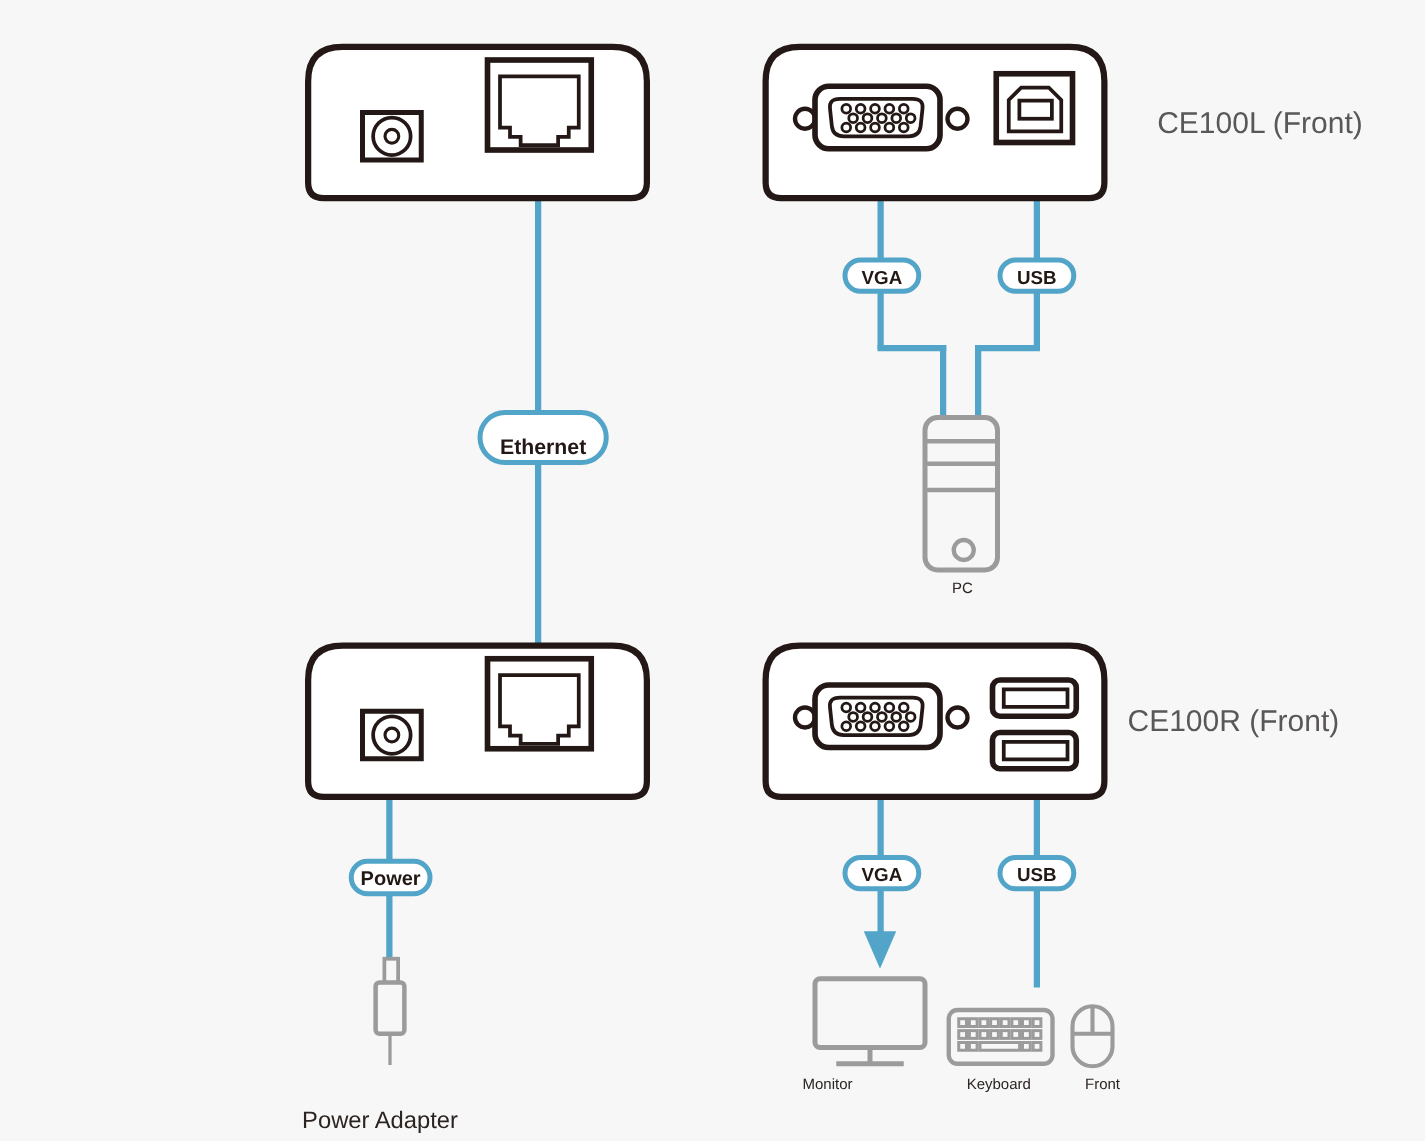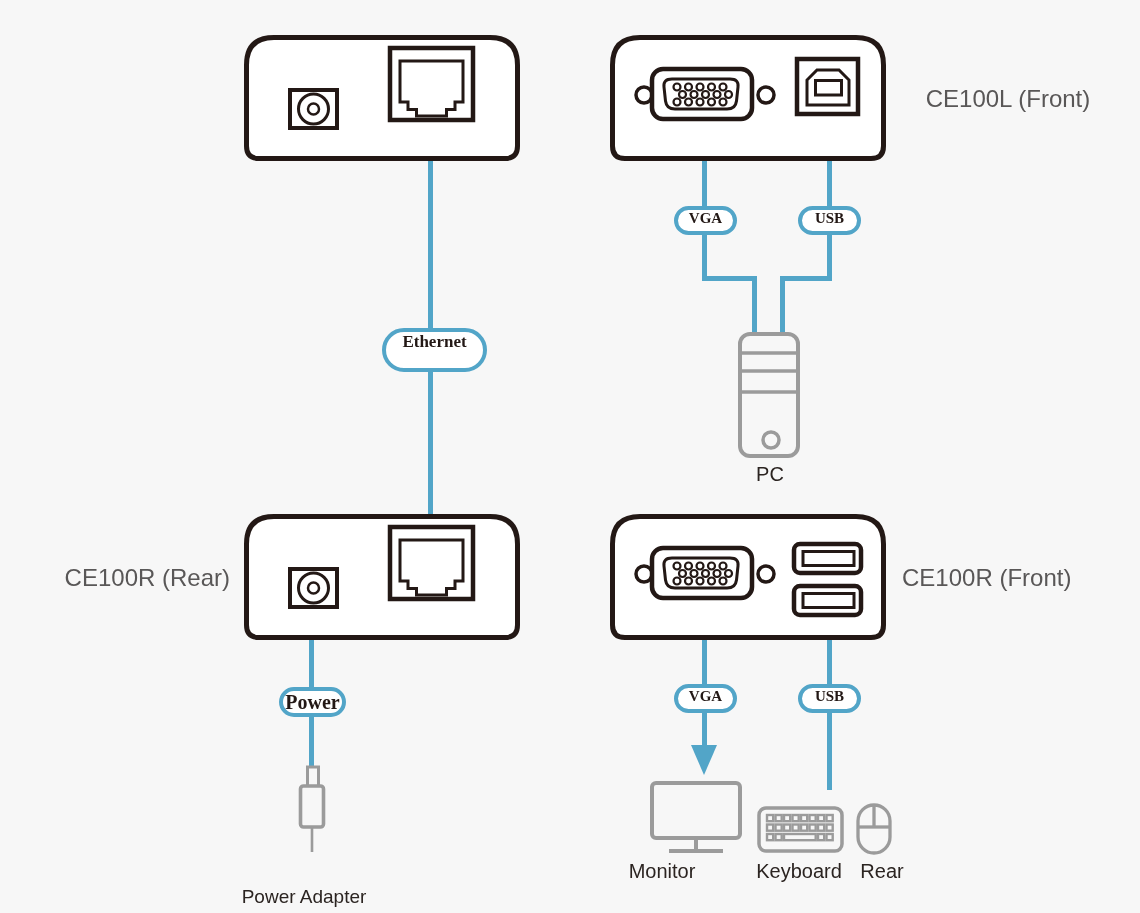--- a/index.html
+++ b/index.html
@@ -9,24 +9,24 @@
   }
   .device{position:absolute;overflow:visible;}
   .cable{position:absolute;background:#52a5c8;}
   .arrow-up{position:absolute;width:0;height:0;
     border-left:13px solid transparent;border-right:13px solid transparent;
     border-bottom:30px solid #52a5c8;}
   .arrow-down{position:absolute;width:0;height:0;
     border-left:13px solid transparent;border-right:13px solid transparent;
     border-top:30px solid #52a5c8;}
   .pill{position:absolute;background:#ffffff;border:4px solid #52a5c8;
-    border-radius:999px;box-sizing:border-box;display:flex;align-items:flex-start;
-    justify-content:center;font-weight:bold;color:#231815;font-family:Liberation Serif, serif;}
+    border-radius:999px;box-sizing:border-box;display:flex;align-items:flex-end;
+    justify-content:center;font-weight:bold;color:#231815;}
   .devlabel{position:absolute;color:#595757;font-size:24px;white-space:nowrap;}
-  .caption{position:absolute;color:#2b2421;font-size:20px;text-align:center;white-space:nowrap;}
+  .caption{position:absolute;color:#2b2421;font-size:12px;text-align:center;white-space:nowrap;}
   .periph{position:absolute;overflow:visible;}
 </style>
 </head>
 <body>
 
 <div class="stage">
 
   <div class="cable" style="left:428px;top:122px;width:5px;height:405px;"></div>
   <div class="cable" style="left:309px;top:605px;width:5px;height:165px;"></div>
 
@@ -137,32 +137,31 @@
 
   <div class="pill" style="left:382px;top:328px;width:105px;height:44px;font-size:17px;">
       <span>Ethernet</span>
     </div>
   <div class="pill" style="left:674px;top:206px;width:63px;height:29px;font-size:15px;">
       <span>VGA</span>
     </div>
   <div class="pill" style="left:798px;top:206px;width:63px;height:29px;font-size:15px;">
       <span>USB</span>
     </div>
-  <div class="pill" style="left:279px;top:687px;width:67px;height:30px;font-size:20px;">
+  <div class="pill" style="left:279px;top:687px;width:67px;height:30px;font-size:16px;">
       <span>Power</span>
     </div>
   <div class="pill" style="left:674px;top:684px;width:63px;height:29px;font-size:15px;">
       <span>VGA</span>
     </div>
   <div class="pill" style="left:798px;top:684px;width:63px;height:29px;font-size:15px;">
       <span>USB</span>
     </div>
 
   <div class="devlabel" style="left:902px;top:85px;width:212px;text-align:center;">CE100L (Front)</div>
-  <div class="devlabel" style="left:18px;top:564px;width:212px;text-align:right;">CE100R (Rear)</div>
   <div class="devlabel" style="left:902px;top:564px;width:212px;text-align:left;">CE100R (Front)</div>
 
   <svg class="periph" style="left:738px;top:332px;" width="62" height="126" viewBox="0 0 62 126">
     <rect x="2" y="2" width="58" height="122" rx="10" fill="none" stroke="#9b9b9b" stroke-width="4"></rect>
     <line x1="2" y1="21" x2="60" y2="21" stroke="#9b9b9b" stroke-width="3.5"></line>
     <line x1="2" y1="39" x2="60" y2="39" stroke="#9b9b9b" stroke-width="3.5"></line>
     <line x1="2" y1="60" x2="60" y2="60" stroke="#9b9b9b" stroke-width="3.5"></line>
     <circle cx="33" cy="108" r="8" fill="none" stroke="#9b9b9b" stroke-width="3.5"></circle>
   </svg>
 
@@ -208,15 +207,15 @@
   <svg class="periph" style="left:297px;top:765px;" width="32" height="92" viewBox="0 0 32 92">
     <rect x="10.5" y="2" width="11" height="20" fill="#f7f7f7" stroke="#9b9b9b" stroke-width="3"></rect>
     <rect x="3.5" y="21" width="23" height="41" rx="3" fill="#f7f7f7" stroke="#9b9b9b" stroke-width="3.6"></rect>
     <line x1="15" y1="62" x2="15" y2="87" stroke="#9b9b9b" stroke-width="2.6"></line>
   </svg>
 
   <div class="caption" style="left:740px;top:463px;width:60px;">PC</div>
   <div class="caption" style="left:219px;top:886px;width:170px;font-size:19px;">Power Adapter</div>
   <div class="caption" style="left:607px;top:860px;width:110px;">Monitor</div>
   <div class="caption" style="left:741px;top:860px;width:116px;">Keyboard</div>
-  <div class="caption" style="left:834px;top:860px;width:96px;">Rear</div>
+  <div class="caption" style="left:834px;top:860px;width:96px;">Front</div>
 
 </div>
 
 </body></html>

